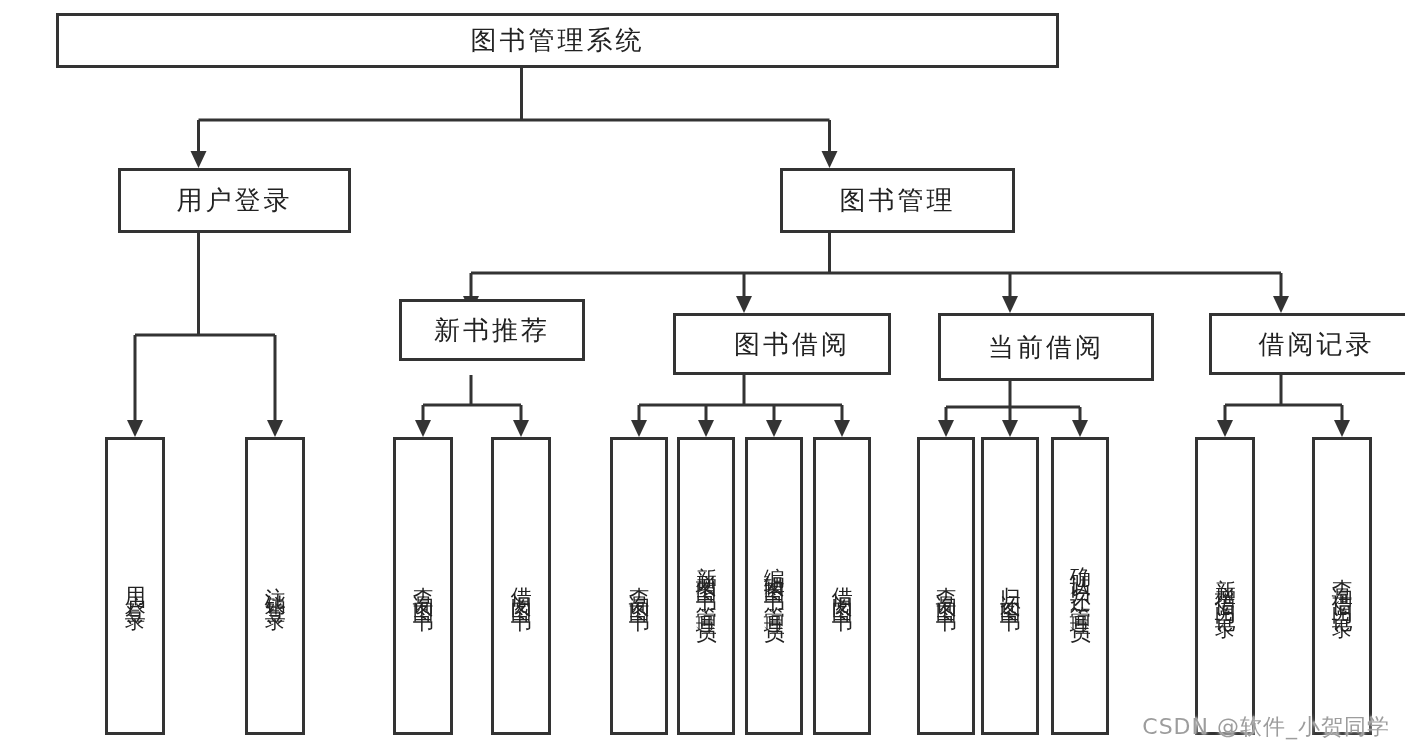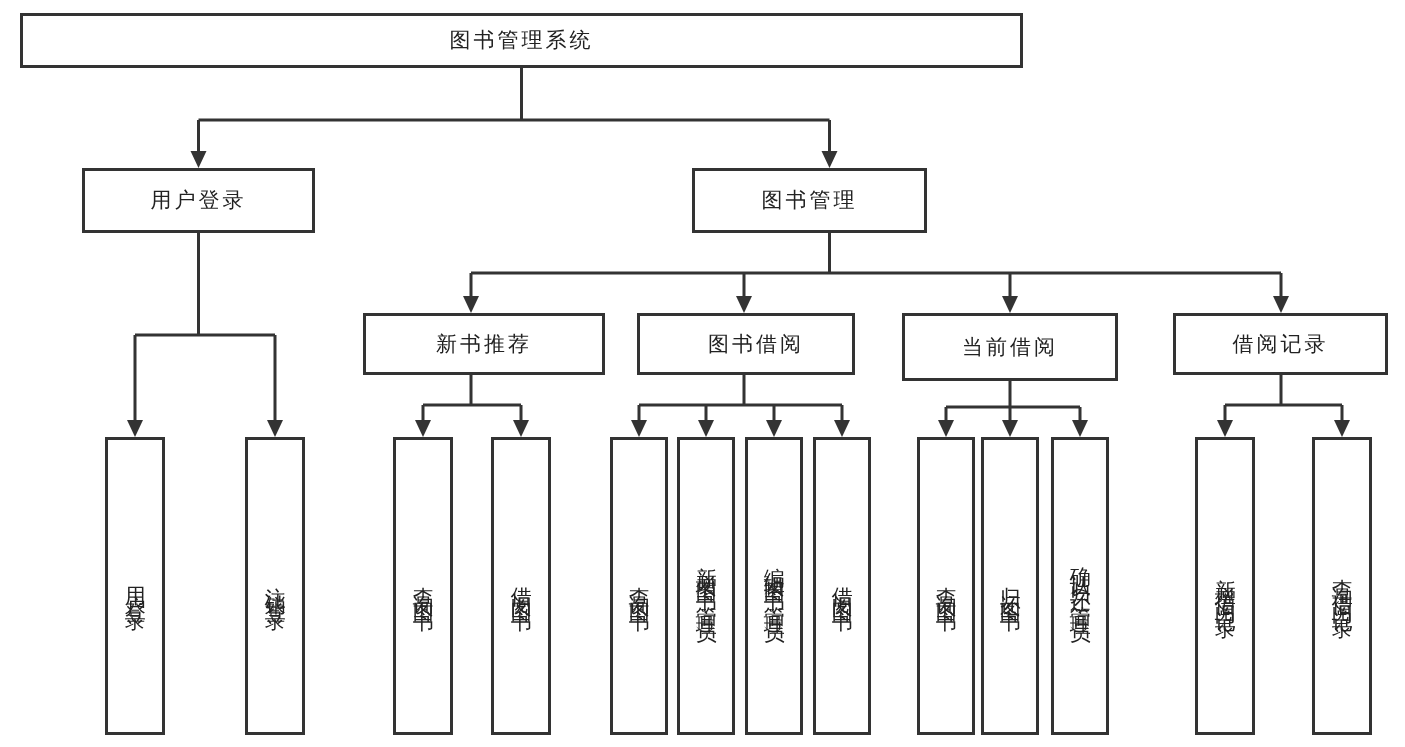--- a/index.html
+++ b/index.html
@@ -28,36 +28,37 @@
     border: 3px solid #333333;
     background: #ffffff;
     color: #222222;
     display: flex;
     align-items: center;
     justify-content: center;
     text-align: center;
     line-height: 1.25;
   }
   .node {
-    font-size: 21px;
+    font-size: 26px;
     letter-spacing: 3px;
+    margin-left: 36px;
   }
   .vnode {
     font-size: 21px;
     letter-spacing: 8px;
     writing-mode: vertical-rl;
     text-orientation: mixed;
   }
   
   .n-root   { left: 20px;   top: 13px;  width: 1003px; height: 55px; }
   
   .n-login  { left: 82px;   top: 168px; width: 233px;  height: 65px; }
-  .n-mgmt   { left: 692px;  top: 168px; width: 235px;  height: 65px; }
+  .n-mgmt   { left: 744px;  top: 168px; width: 235px;  height: 65px; }
   
-  .n-rec    { left: 363px;  top: 313px; width: 242px;  height: 62px; }
+  .n-rec    { left: 363px;  top: 299px; width: 186px;  height: 62px; }
   .n-borrow { left: 637px;  top: 313px; width: 218px;  height: 62px; padding-left: 20px; }
   .n-cur    { left: 902px;  top: 313px; width: 216px;  height: 68px; }
   .n-hist   { left: 1173px; top: 313px; width: 215px;  height: 62px; }
   
   .vnode    { top: 437px; height: 298px; }
   .n-a1 { left: 105px;  width: 60px; }
   .n-a2 { left: 245px;  width: 60px; }
   .n-b1 { left: 393px;  width: 60px; }
   .n-b2 { left: 491px;  width: 60px; }
   .n-c1 { left: 610px;  width: 58px; }
@@ -149,13 +150,14 @@
   <div class="vnode n-c3">编辑图书（管理员）</div>
   <div class="vnode n-c4">借阅图书</div>
 
   <div class="vnode n-d1">查询图书</div>
   <div class="vnode n-d2">归还图书</div>
   <div class="vnode n-d3">确认归还（管理员）</div>
 
   <div class="vnode n-e1">新增借阅记录</div>
   <div class="vnode n-e2">查询借阅记录</div>
 
+  <div id="watermark">CSDN @软件_小贺同学</div>
 </div>
 
 </body></html>

